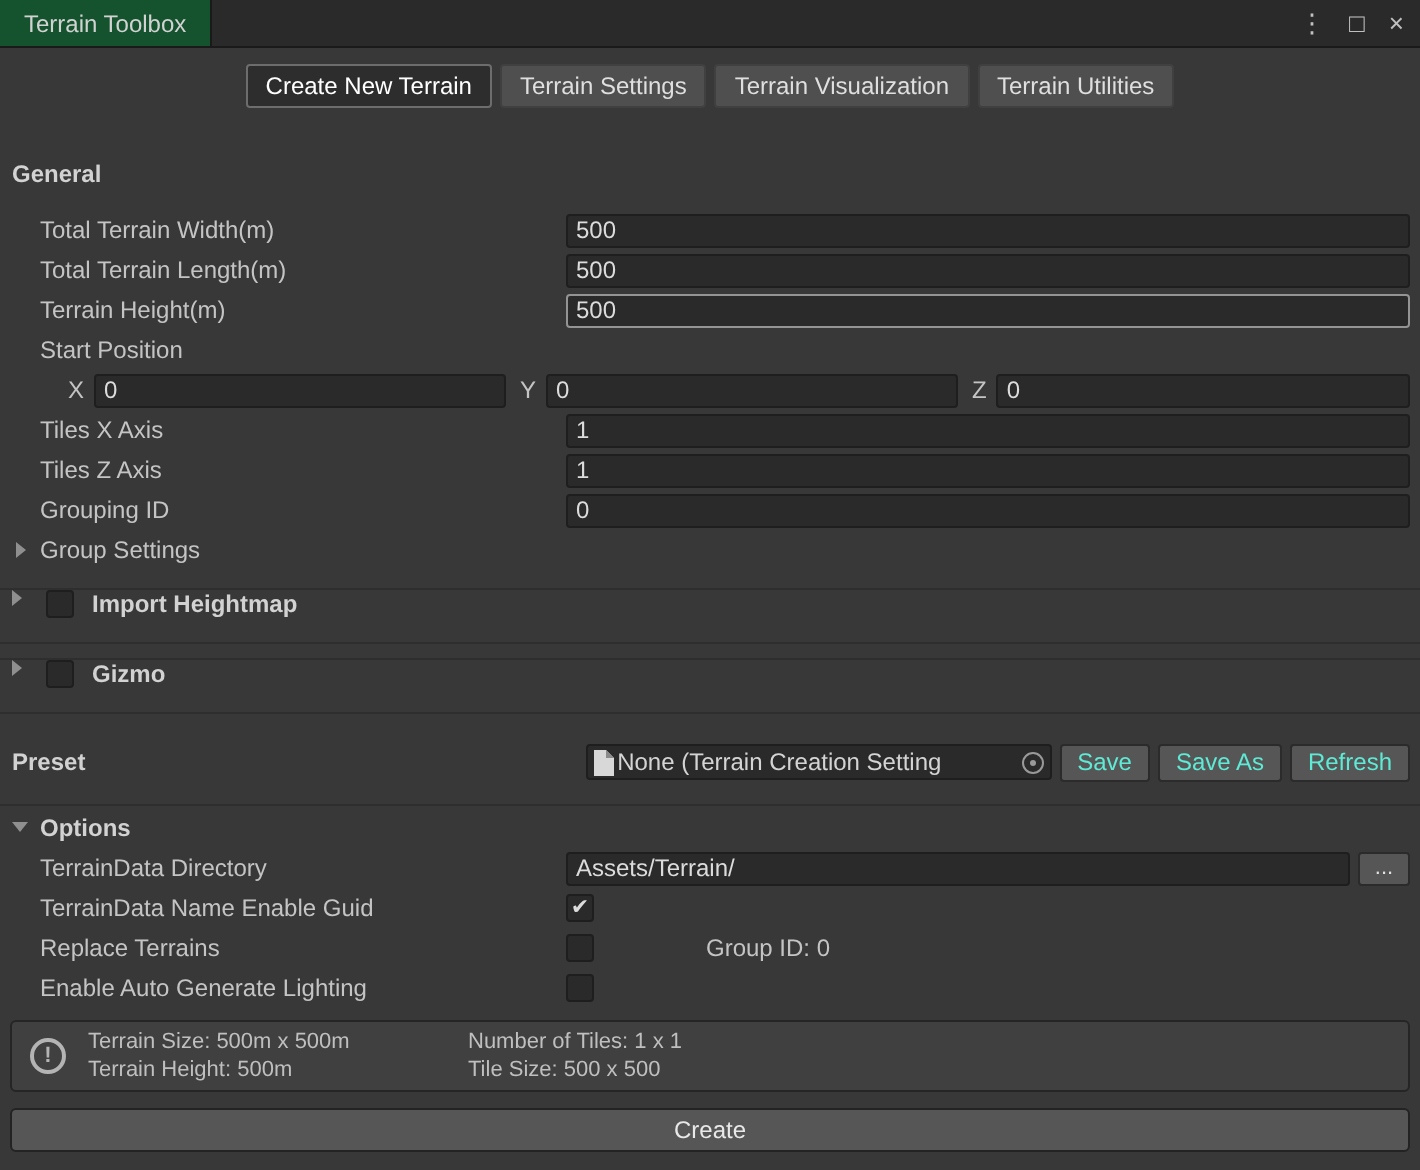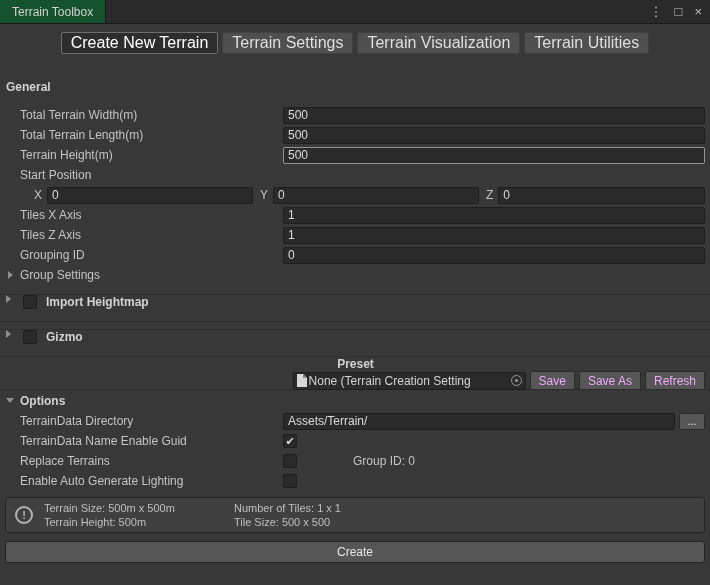--- a/index.html
+++ b/index.html
@@ -6,21 +6,21 @@
   body { margin: 0; background: #1e1e1e; font-family: "Liberation Sans", sans-serif; }
   .window { width: 710px; height: 585px; background: #383838; color: #c4c4c4; font-size: 12px; overflow: hidden; position: relative; }
 
   
   .titlebar { height: 24px; background: #2a2a2a; border-bottom: 1px solid #1a1a1a; display: flex; align-items: stretch; position: relative; }
   .title-tab { background: #14532d; padding: 0 12px; display: flex; align-items: center; color: #d2d2d2; border-right: 1px solid #1a1a1a; cursor: default; }
   .window-controls { position: absolute; right: 8px; top: 0; height: 100%; display: flex; align-items: center; gap: 12px; color: #c0c0c0; font-size: 13px; }
 
   
   .toolbar { display: flex; justify-content: center; gap: 4px; padding: 8px 0 6px; }
-  .tab { height: 22px; padding: 0 9px; font-size: 16px; font-family: inherit; background: #4f4f4f; color: #dfdfdf; border: 1px solid #404040; border-radius: 2px; cursor: default; }
+  .tab { height: 22px; padding: 0 9px; font-size: 12px; font-family: inherit; background: #4f4f4f; color: #dfdfdf; border: 1px solid #404040; border-radius: 2px; cursor: default; }
   .tab.active { background: #2d2d2d; color: #ffffff; border-color: #6d6d6d; }
 
   .header { font-weight: bold; color: #d2d2d2; padding-left: 6px; margin: 20px 0 11px; }
 
   .row { display: flex; align-items: center; height: 20px; padding: 0 5px 0 20px; }
   .row .label { width: 263px; flex: none; white-space: nowrap; overflow: hidden; }
   .field { flex: 1; height: 17px; min-width: 0; background: #2a2a2a; border: 1px solid #1e1e1e; border-radius: 2px; color: #dcdcdc; font-size: 12px; font-family: inherit; padding: 0 4px; }
   .field.focused { border-color: #949494; }
 
   .xyz-row { padding-left: 34px; }
@@ -32,28 +32,28 @@
   .arrow-r { width: 0; height: 0; border-left: 5px solid #8f8f8f; border-top: 4px solid transparent; border-bottom: 4px solid transparent; margin-right: 7px; flex: none; }
   .arrow-d { width: 0; height: 0; border-top: 5px solid #8f8f8f; border-left: 4px solid transparent; border-right: 4px solid transparent; margin-right: 6px; flex: none; }
 
   .checkbox { width: 14px; height: 14px; background: #2a2a2a; border: 1px solid #1e1e1e; border-radius: 2px; flex: none; display: flex; align-items: center; justify-content: center; font-size: 11px; line-height: 1; color: #dcdcdc; cursor: default; }
 
   .section-row { display: flex; height: 28px; margin-top: 9px; border-top: 1px solid #2e2e2e; border-bottom: 1px solid #2e2e2e; padding: 0 6px; }
   .section-row .checkbox { margin: 0 9px 0 5px; }
   .section-title { font-weight: bold; color: #d2d2d2; }
   .section-row.gizmo { margin-top: 7px; }
 
-  .preset-row { display: flex; align-items: center; padding: 0 5px 0 6px; height: 22px; flex-direction: column; }
+  .preset-row { display: flex; align-items: center; padding: 0 5px 0 6px; margin-top: 13px; height: 22px; }
   .preset-label { font-weight: bold; color: #d2d2d2; }
   .preset-controls { margin-left: auto; display: flex; align-items: center; gap: 4px; }
   .object-field { width: 233px; height: 18px; background: #2a2a2a; border: 1px solid #1e1e1e; border-radius: 2px; display: flex; align-items: center; padding: 0 3px; color: #d4d4d4; overflow: hidden; cursor: default; }
   .object-field .obj-text { flex: 1; white-space: nowrap; overflow: hidden; margin: 0 2px; }
   .picker { width: 11px; height: 11px; border: 1px solid #999; border-radius: 50%; flex: none; position: relative; }
   .picker::after { content: ""; position: absolute; left: 3px; top: 3px; width: 3px; height: 3px; border-radius: 50%; background: #999; }
-  .btn { height: 19px; padding: 0 8px; background: #565656; border: 1px solid #2b2b2b; border-radius: 2px; color: #f0abfc; font-size: 12px; font-family: inherit; cursor: default; }
+  .btn { height: 19px; padding: 0 8px; background: #565656; border: 1px solid #2b2b2b; border-radius: 2px; color: #5eead4; font-size: 12px; font-family: inherit; cursor: default; }
 
   .options-header { display: flex; align-items: center; height: 22px; margin-top: 10px; border-top: 1px solid #2e2e2e; padding: 0 6px; font-weight: bold; color: #d2d2d2; cursor: default; }
 
   .browse-btn { height: 17px; width: 26px; margin-left: 4px; background: #565656; border: 1px solid #2b2b2b; border-radius: 2px; color: #e2e2e2; font-size: 11px; font-family: inherit; flex: none; cursor: default; }
   .inline-note { margin-left: 56px; color: #c4c4c4; }
 
   .helpbox { margin: 6px 5px 0; background: #404040; border: 1px solid #252525; border-radius: 3px; display: flex; align-items: center; padding: 3px 9px; min-height: 36px; color: #bfbfbf; font-size: 11px; line-height: 14px; }
   .info-icon { width: 18px; height: 18px; border-radius: 50%; border: 2px solid #b4b4b4; color: #b4b4b4; display: flex; align-items: center; justify-content: center; font-weight: bold; font-size: 11px; flex: none; margin-right: 11px; }
   .info-col { width: 190px; }
   .info-col.second { width: auto; }

